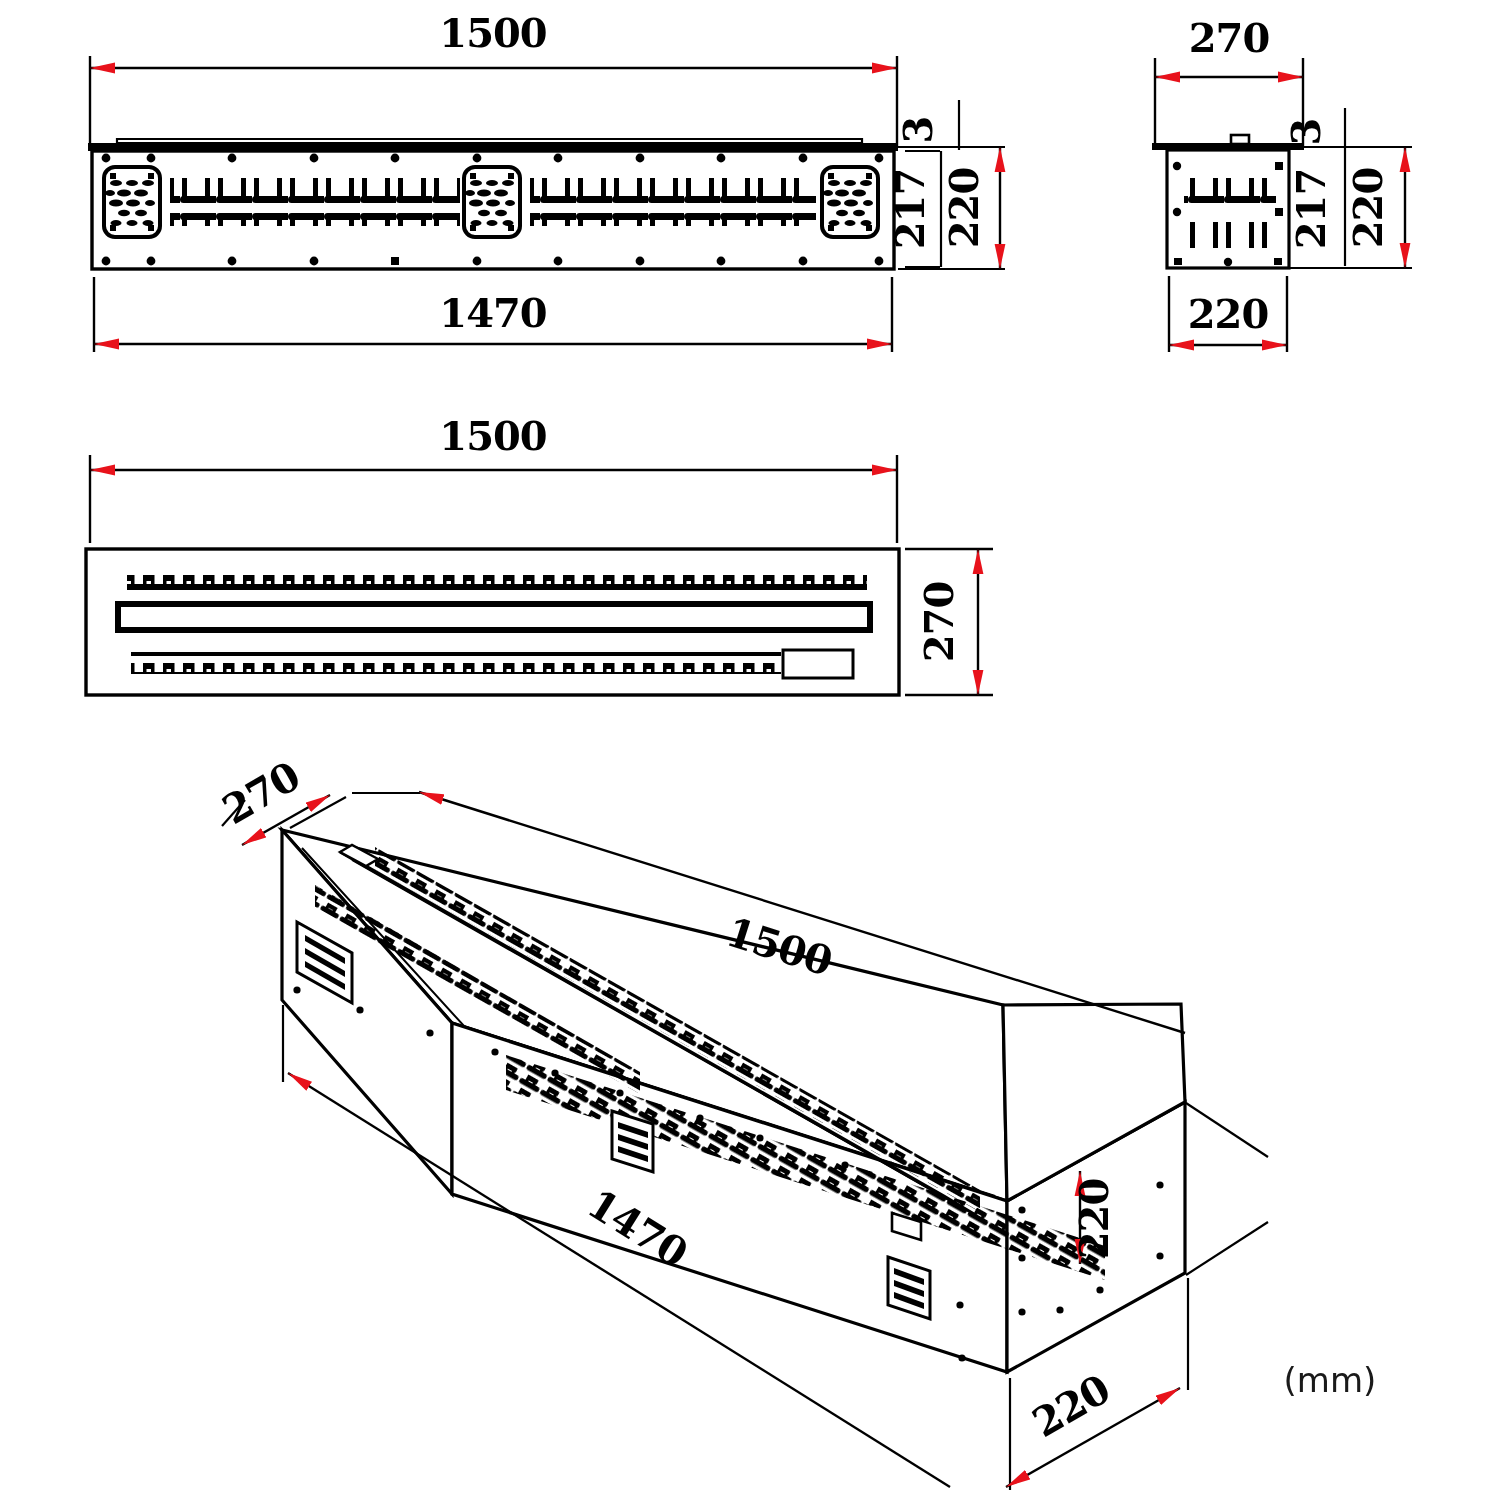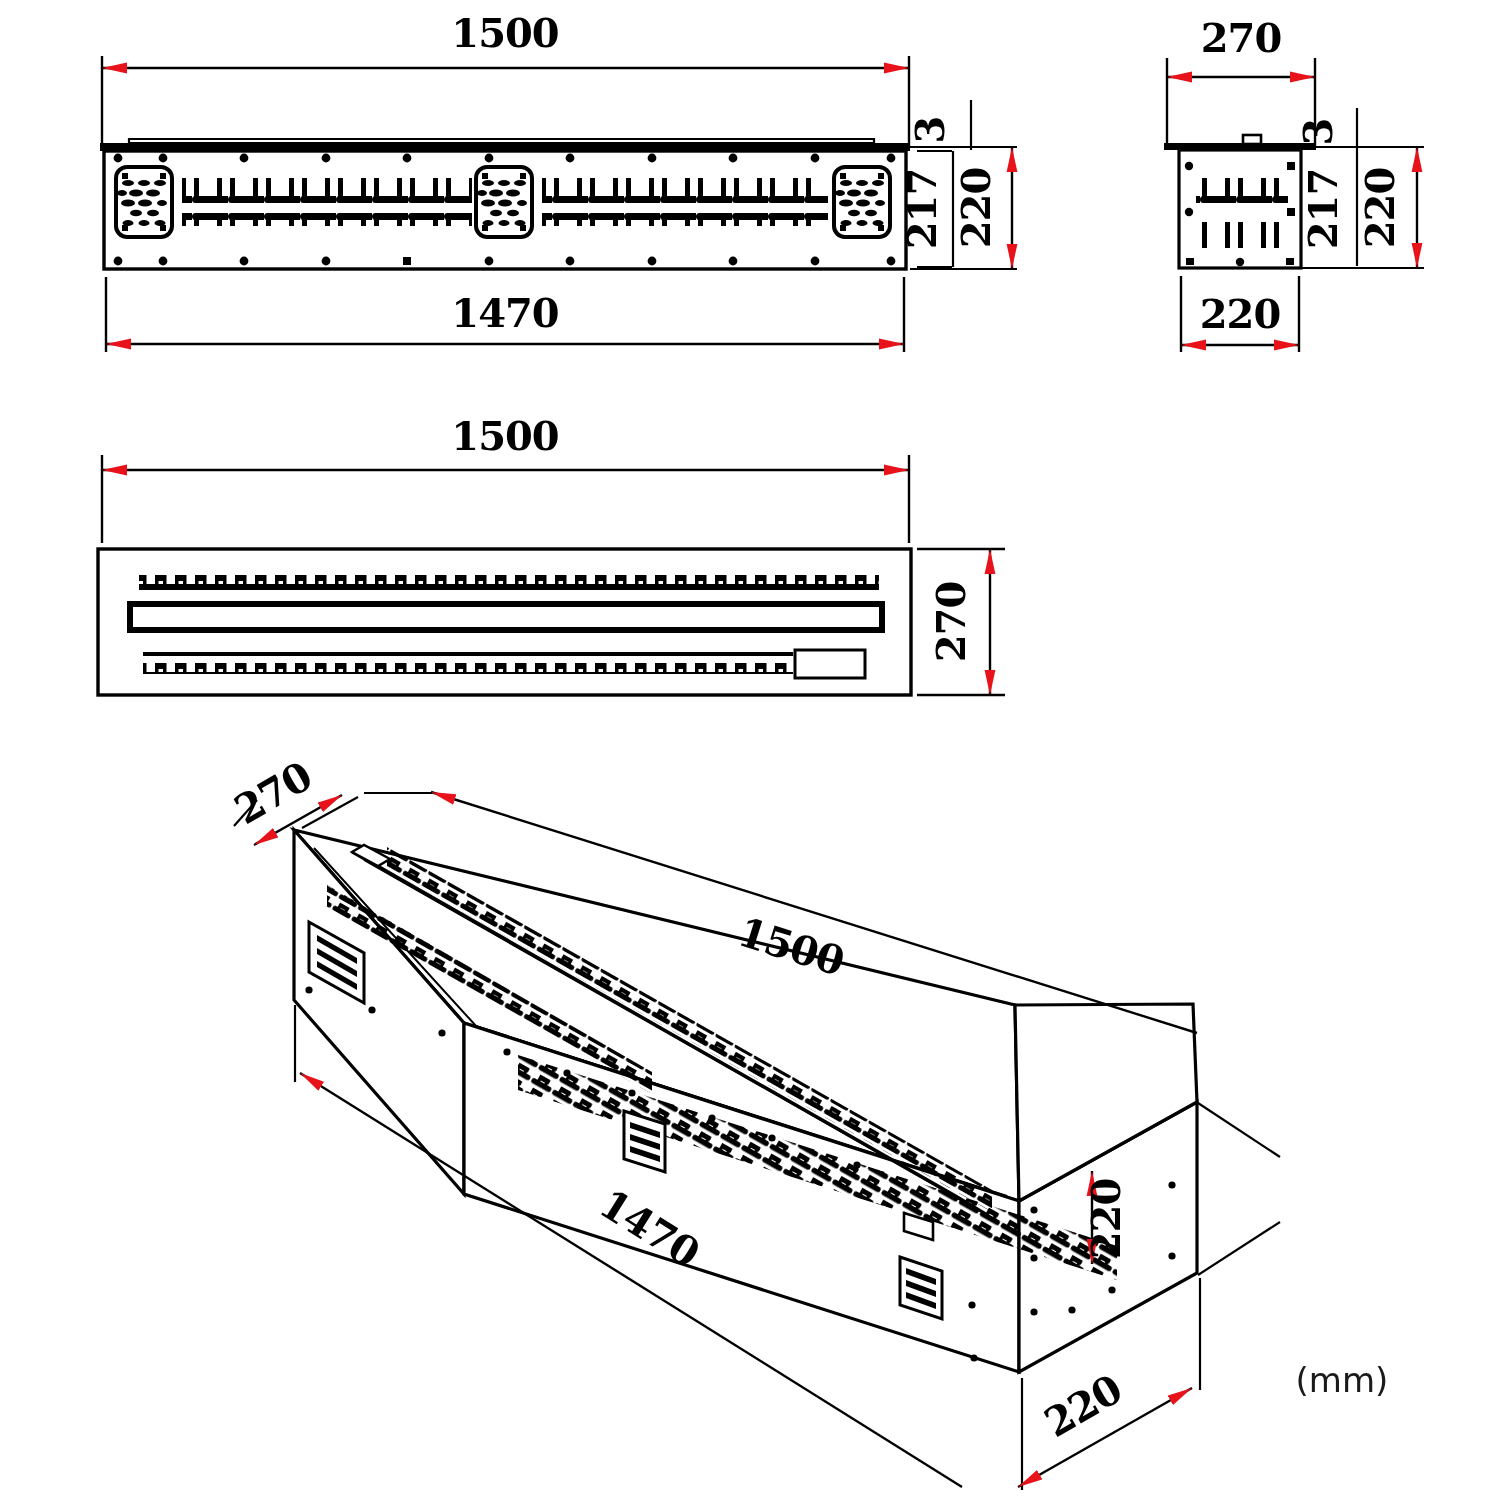--- a/index.html
+++ b/index.html
@@ -1,18 +1,18 @@
 <!DOCTYPE html>
 <html><head>
 <meta charset="utf-8">
 <style>
   html,body{margin:0;padding:0;background:#ffffff;}
   body{width:1500px;height:1500px;position:relative;overflow:hidden;
        font-family:"DejaVu Sans",sans-serif;}
-  #sheet{position:absolute;left:12px;top:0;width:1212px;height:1500px;}
+  #sheet{position:absolute;left:0;top:0;width:1212px;height:1500px;}
   svg{display:block;}
   .dimtxt{font-family:"DejaVu Serif",serif;font-weight:700;
           font-size:40px;fill:#000;letter-spacing:-1px;}
   .unittxt{font-family:"DejaVu Sans",sans-serif;font-size:34px;fill:#1a1a1a;}
 </style>
 </head>
 <body>
 
 <div id="sheet">
 <svg width="1500" height="1500" viewBox="0 0 1500 1500">

